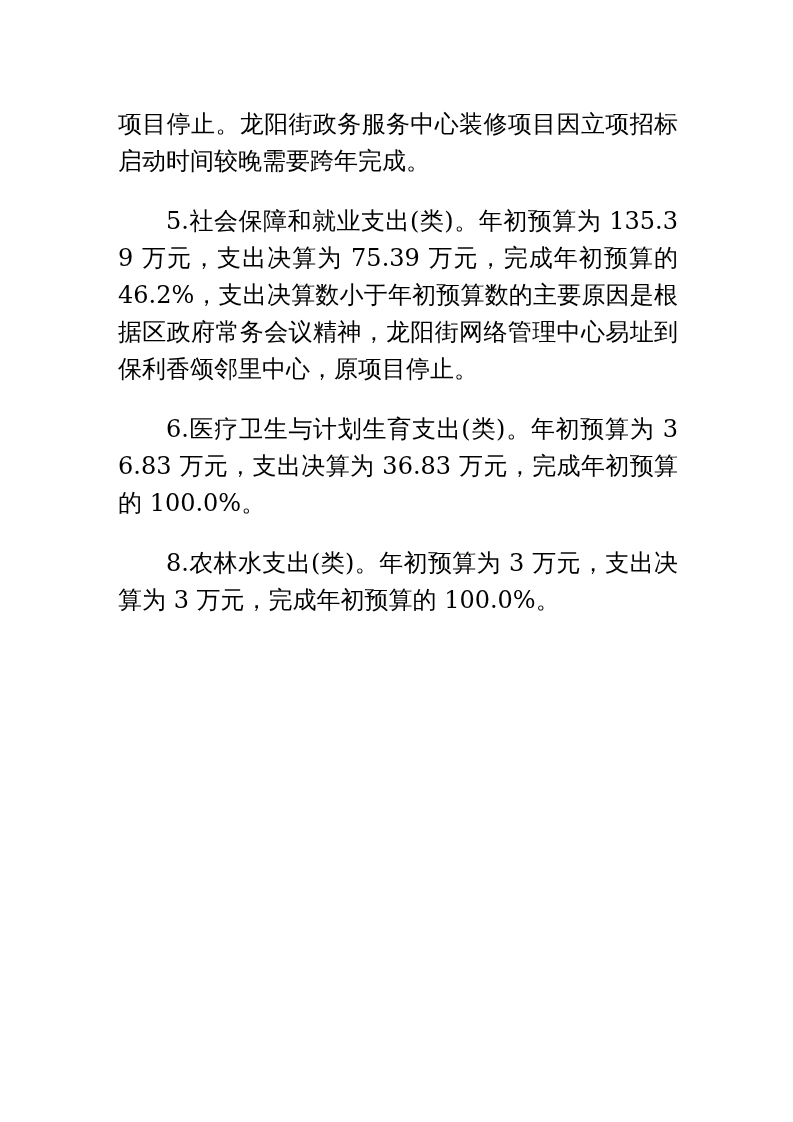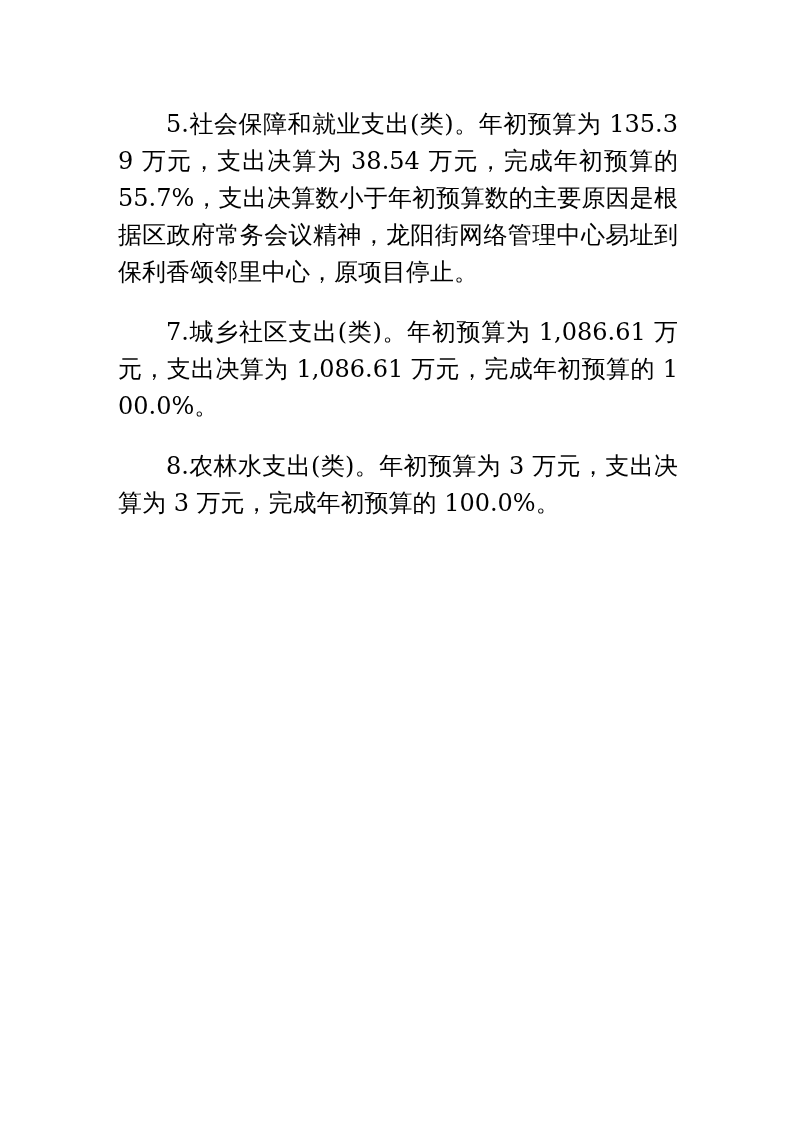--- a/index.html
+++ b/index.html
@@ -36,17 +36,18 @@
   }
   .text-block p:last-child {
     margin-bottom: 0;
   }
 </style>
 </head>
 <body>
 
 <div class="page">
   <div class="text-block">
-    <p>5.社会保障和就业支出(类)。年初预算为 135.39 万元，支出决算为 38.54 万元，完成年初预算的 55.7%，支出决算数小于年初预算数的主要原因是根据区政府常务会议精神，龙阳街网络管理中心易址到保利香颂邻里中心，原项目停止。</p>
-    <p>7.城乡社区支出(类)。年初预算为 1,086.61 万元，支出决算为 1,086.61 万元，完成年初预算的 100.0%。</p>
+    <p class="continuation">项目停止。龙阳街政务服务中心装修项目因立项招标启动时间较晚需要跨年完成。</p>
+    <p>5.社会保障和就业支出(类)。年初预算为 135.39 万元，支出决算为 75.39 万元，完成年初预算的 46.2%，支出决算数小于年初预算数的主要原因是根据区政府常务会议精神，龙阳街网络管理中心易址到保利香颂邻里中心，原项目停止。</p>
+    <p>6.医疗卫生与计划生育支出(类)。年初预算为 36.83 万元，支出决算为 36.83 万元，完成年初预算的 100.0%。</p>
     <p>8.农林水支出(类)。年初预算为 3 万元，支出决算为 3 万元，完成年初预算的 100.0%。</p>
   </div>
 </div>
 
 </body></html>

